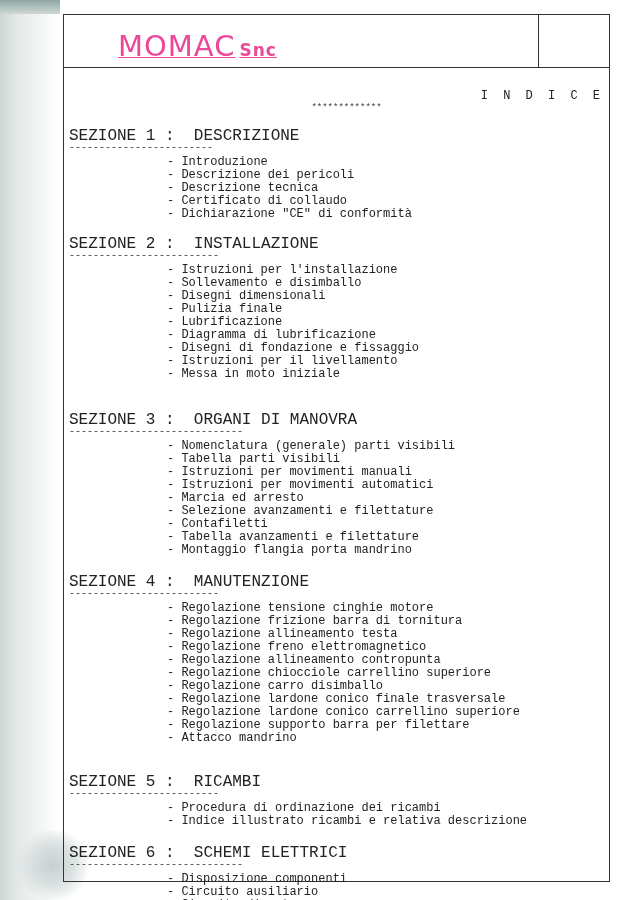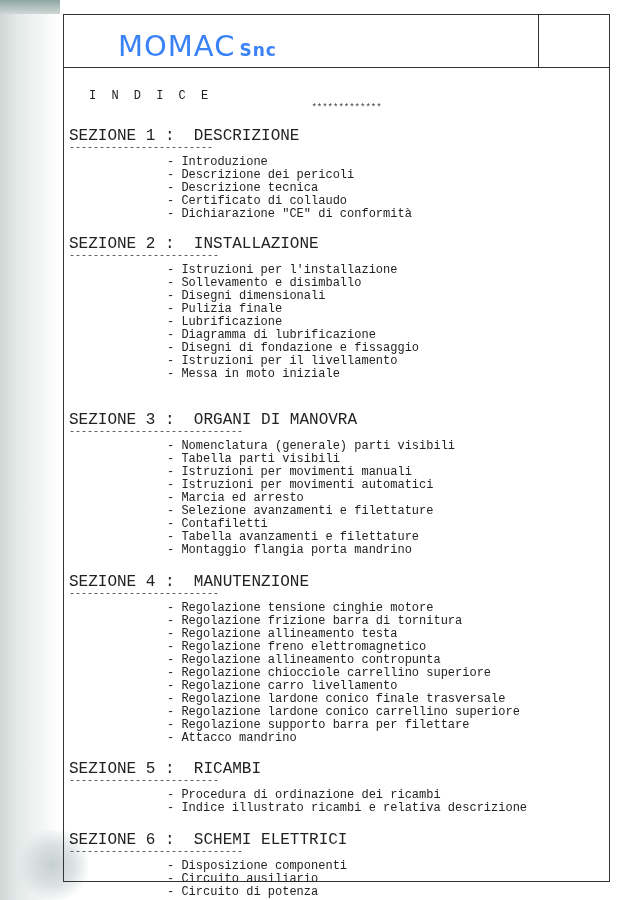--- a/index.html
+++ b/index.html
@@ -29,44 +29,45 @@
     .header-row {
       position: absolute; left: 0; top: 0; width: 100%; height: 53px;
       border-bottom: 1.5px solid #333; box-sizing: border-box;
     }
     .header-logo-cell {
       position: absolute; left: 0; top: 0; width: 475px; height: 100%;
       border-right: 1.5px solid #333; box-sizing: border-box;
     }
     .logo {
       position: absolute; left: 54px; top: 14px;
-      font-family: "DejaVu Sans", sans-serif; color: #3b82f6;
+      font-family: "DejaVu Sans", sans-serif; color: #ec4899;
       letter-spacing: 1px;
+      text-decoration: underline;
     }
     .logo-main { font-size: 29px; font-weight: normal; }
     .logo-sub { font-size: 17px; font-weight: bold; margin-left: 4px; }
     .content { position: absolute; left: 5px; top: 75px; width: 535px; }
     .index-title {
-      text-align: left; font-size: 12px; letter-spacing: 4px;
+      text-align: right; font-size: 12px; letter-spacing: 4px;
       margin-left: 20px; line-height: 13px;
     }
     .index-stars {
       text-align: center; font-size: 9px; letter-spacing: 0px;
       margin-left: 20px; line-height: 10px; color: #333;
     }
     .section { margin-top: 17px; }
     .section-head { font-size: 16px; line-height: 13px; white-space: pre; }
     .section-rule { font-size: 10px; line-height: 9px; color: #444; white-space: pre; }
     .section-items { margin: 4px 0 0 0; padding: 0 0 0 98px; list-style: none; }
     .section-items li { font-size: 12px; line-height: 13px; white-space: pre; }
     #sec1 { margin-top: 17px; }
     #sec2 { margin-top: 17px; }
     #sec3 { margin-top: 33px; }
     #sec4 { margin-top: 19px; }
-    #sec5 { margin-top: 18px; }
+    #sec5 { margin-top: 31px; }
     #sec6 { margin-top: 19px; }
   </style>
 </head>
 <body>
 
 <div class="scan-edge"></div>
 <div class="scan-top"></div>
 <div class="scan-blot"></div>
 
 <div class="page-frame">
@@ -130,21 +131,21 @@
     <div class="section" id="sec4">
       <div class="section-head">SEZIONE 4 :  MANUTENZIONE</div>
       <div class="section-rule">-------------------------</div>
       <ul class="section-items">
         <li>- Regolazione tensione cinghie motore</li>
         <li>- Regolazione frizione barra di tornitura</li>
         <li>- Regolazione allineamento testa</li>
         <li>- Regolazione freno elettromagnetico</li>
         <li>- Regolazione allineamento contropunta</li>
         <li>- Regolazione chiocciole carrellino superiore</li>
-        <li>- Regolazione carro livellamento</li>
+        <li>- Regolazione carro disimballo</li>
         <li>- Regolazione lardone conico finale trasversale</li>
         <li>- Regolazione lardone conico carrellino superiore</li>
         <li>- Regolazione supporto barra per filettare</li>
         <li>- Attacco mandrino</li>
       </ul>
     </div>
 
     <div class="section" id="sec5">
       <div class="section-head">SEZIONE 5 :  RICAMBI</div>
       <div class="section-rule">-------------------------</div>

